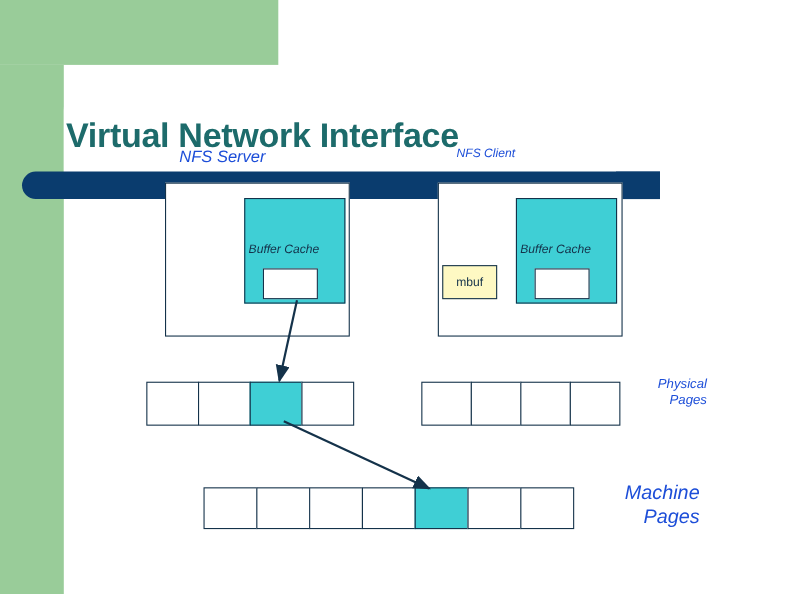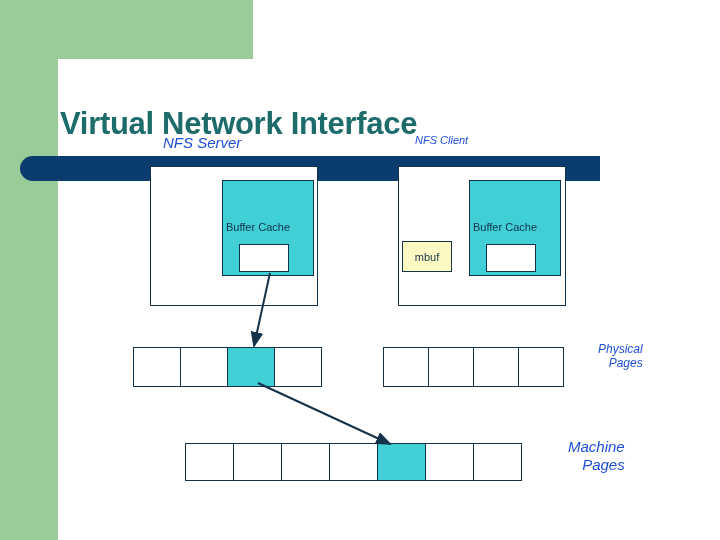--- a/index.html
+++ b/index.html
@@ -67,21 +67,21 @@
     position: absolute;
     font-style: italic;
     color: #1d4ed8;
     white-space: nowrap;
     line-height: 1.18;
     text-align: right;
   }
   .lbl-nfs-server { left: 163px; top: 134px; font-size: 15px; }
   .lbl-nfs-client { left: 415px; top: 134px; font-size: 11px; }
   .lbl-physical   { left: 598px; top: 342px; font-size: 12px; }
-  .lbl-machine    { left: 568px; top: 438px; font-size: 15px; }
+  .lbl-machine    { left: 568px; top: 438px; font-size: 18px; }
   .lbl-read-req   { left: 126px; top: 492px; font-size: 17px; }
 
   
   .host-box {
     position: absolute;
     border: 1px solid #14324a;
     background: #ffffff;
     box-sizing: border-box;
   }
   .host-server { left: 150px; top: 166px; width: 168px; height: 140px; }
@@ -94,20 +94,21 @@
     box-sizing: border-box;
   }
   .bufcache-server { left: 222px; top: 180px; width: 92px; height: 96px; }
   .bufcache-client { left: 469px; top: 180px; width: 92px; height: 96px; }
 
   .bufcache-label {
     position: absolute;
     font-size: 11px;
     color: #14324a;
     white-space: nowrap;
+    font-style: italic;
   }
   .bc-lbl-server { left: 226px; top: 221px; }
   .bc-lbl-client { left: 473px; top: 221px; }
 
   .inner-slot {
     position: absolute;
     border: 1px solid #14324a;
     background: #ffffff;
     box-sizing: border-box;
   }

